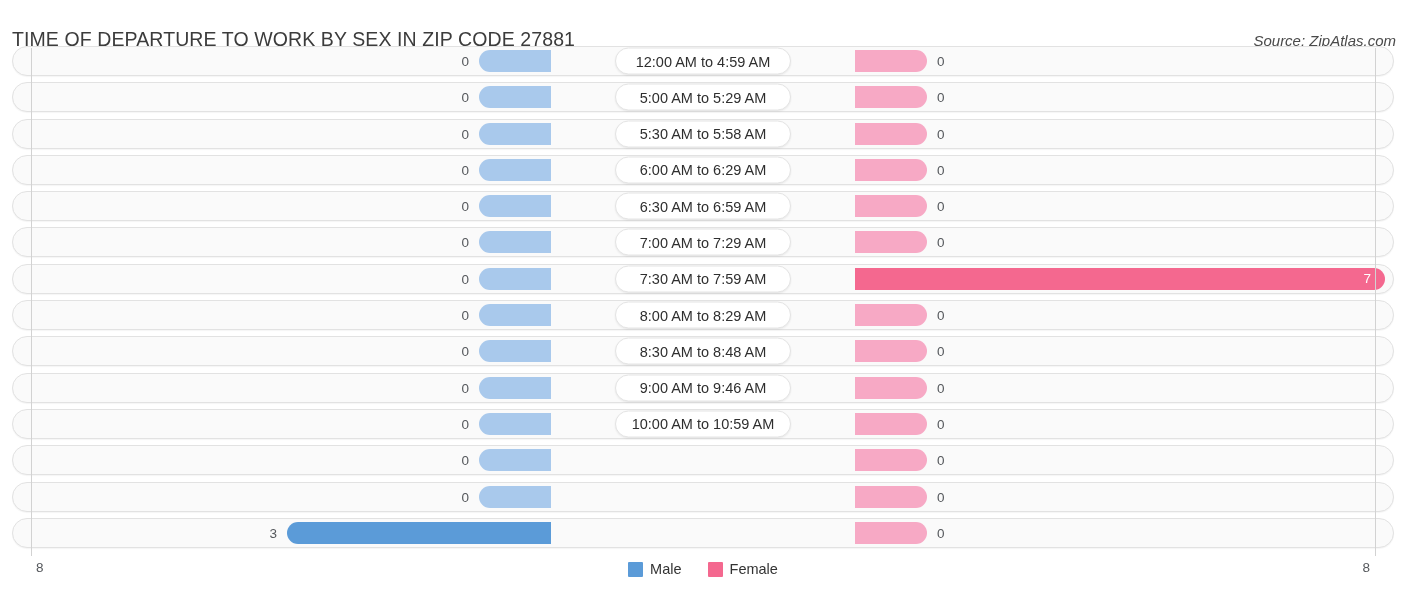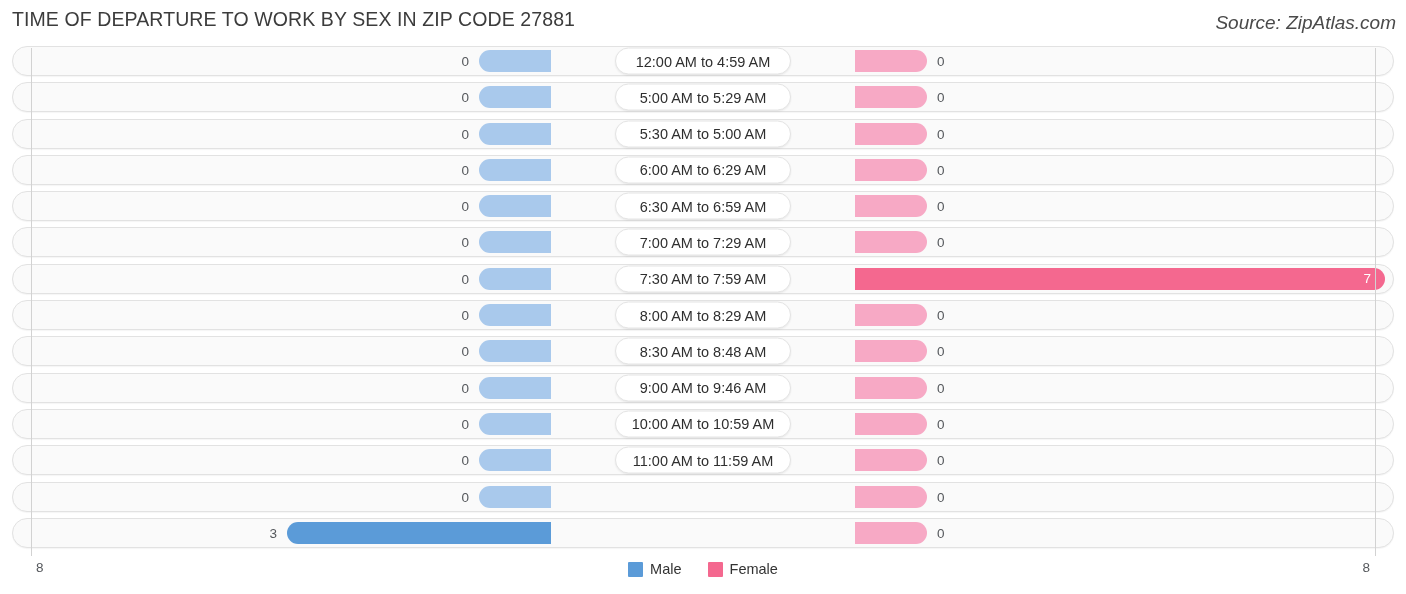--- a/index.html
+++ b/index.html
@@ -14,36 +14,37 @@
     font-family: "Liberation Sans", sans-serif;
     color: #333333;
     overflow: hidden;
     position: relative;
   }
 
   
   .header {
     position: relative;
     height: 42px;
+    margin-top: 20px;
   }
   .chart-title {
     position: absolute;
     left: 12px;
     top: 8px;
     font-size: 19.5px;
     font-weight: 400;
     color: #3c3c3c;
     letter-spacing: .1px;
     white-space: nowrap;
   }
   .source {
     position: absolute;
     right: 10px;
     top: 12px;
-    font-size: 19px;
+    font-size: 15px;
     font-style: italic;
     color: #4a4a4a;
     white-space: nowrap;
   }
 
   
   .plot {
     position: absolute;
     left: 0;
     top: 46px;
@@ -224,21 +225,21 @@
           <div class="val val-female" style="left: calc(50% + 234px);">0</div>
           <div class="center-label">5:00 AM to 5:29 AM</div>
         </div>
       </div>
       <div class="row">
         <div class="track">
           <div class="bar bar-male" style="width: 72px;"></div>
           <div class="val val-male" style="right: calc(50% + 234px);">0</div>
           <div class="bar bar-female" style="width: 72px;"></div>
           <div class="val val-female" style="left: calc(50% + 234px);">0</div>
-          <div class="center-label">5:30 AM to 5:00 AM</div>
+          <div class="center-label">5:30 AM to 5:58 AM</div>
         </div>
       </div>
       <div class="row">
         <div class="track">
           <div class="bar bar-male" style="width: 72px;"></div>
           <div class="val val-male" style="right: calc(50% + 234px);">0</div>
           <div class="bar bar-female" style="width: 72px;"></div>
           <div class="val val-female" style="left: calc(50% + 234px);">0</div>
           <div class="center-label">6:00 AM to 6:29 AM</div>
         </div>
@@ -306,21 +307,20 @@
           <div class="val val-female" style="left: calc(50% + 234px);">0</div>
           <div class="center-label">10:00 AM to 10:59 AM</div>
         </div>
       </div>
       <div class="row">
         <div class="track">
           <div class="bar bar-male" style="width: 72px;"></div>
           <div class="val val-male" style="right: calc(50% + 234px);">0</div>
           <div class="bar bar-female" style="width: 72px;"></div>
           <div class="val val-female" style="left: calc(50% + 234px);">0</div>
-          <div class="center-label">11:00 AM to 11:59 AM</div>
         </div>
       </div>
       <div class="row">
         <div class="track">
           <div class="bar bar-male" style="width: 72px;"></div>
           <div class="val val-male" style="right: calc(50% + 234px);">0</div>
           <div class="bar bar-female" style="width: 72px;"></div>
           <div class="val val-female" style="left: calc(50% + 234px);">0</div>
         </div>
       </div>

